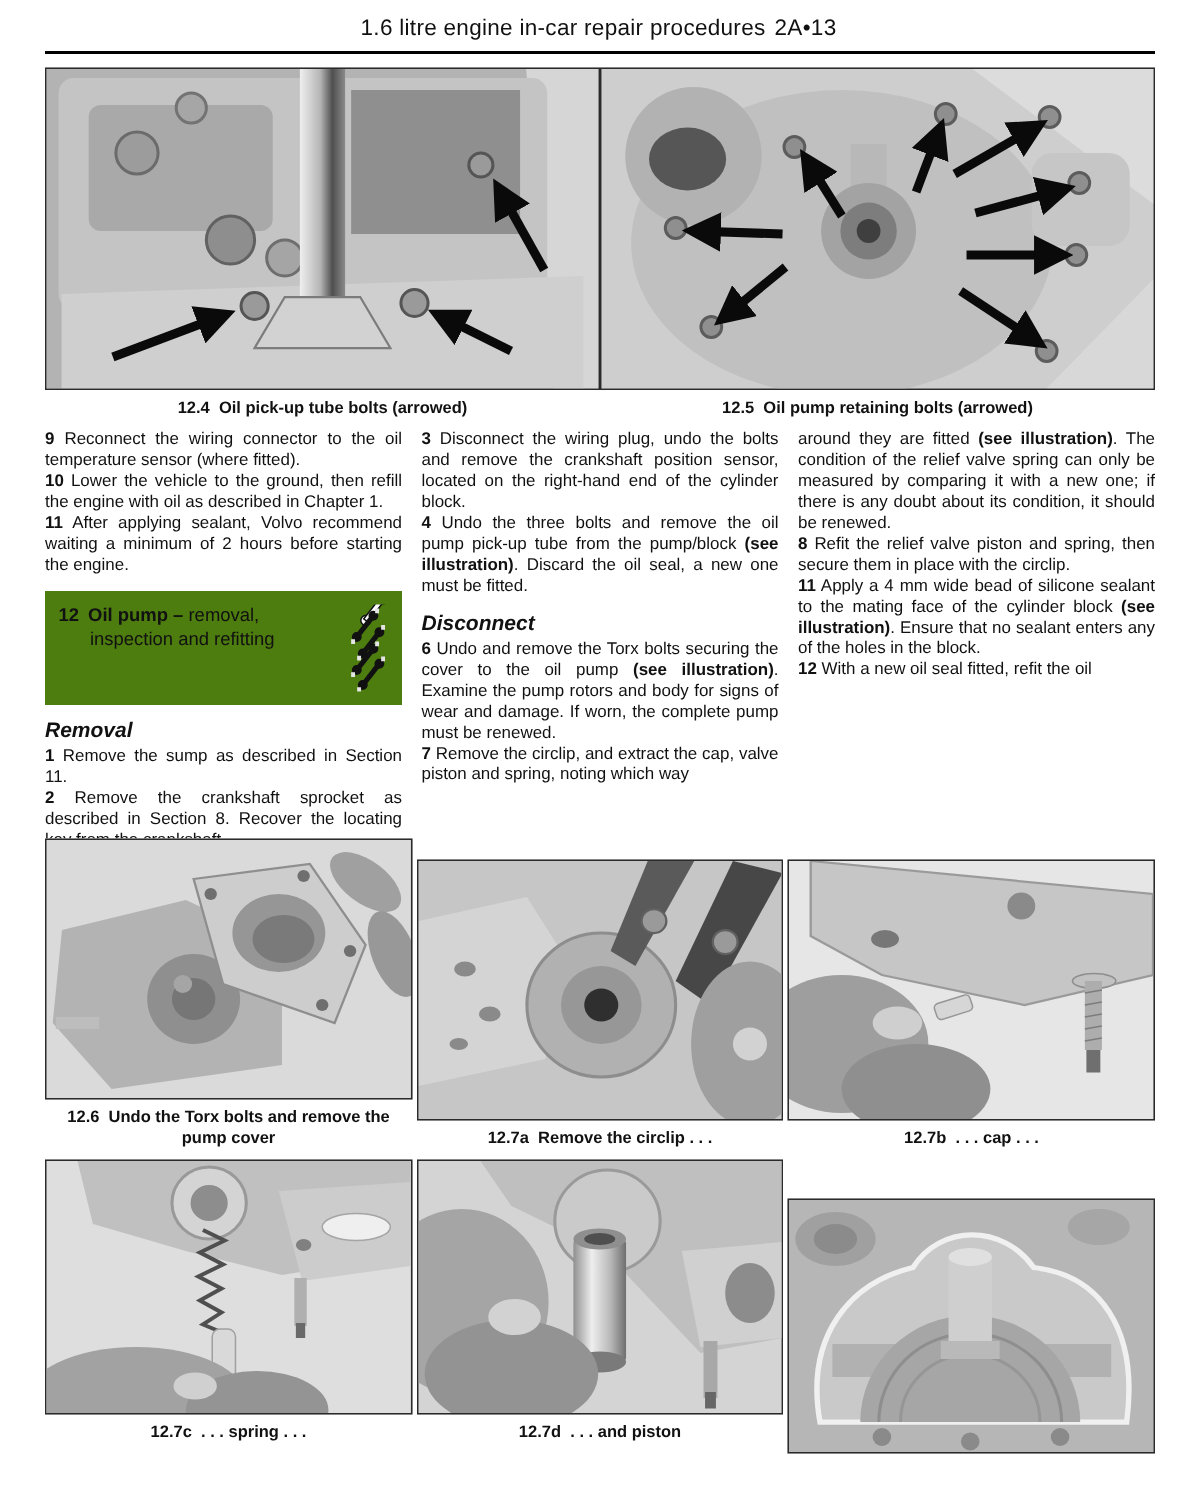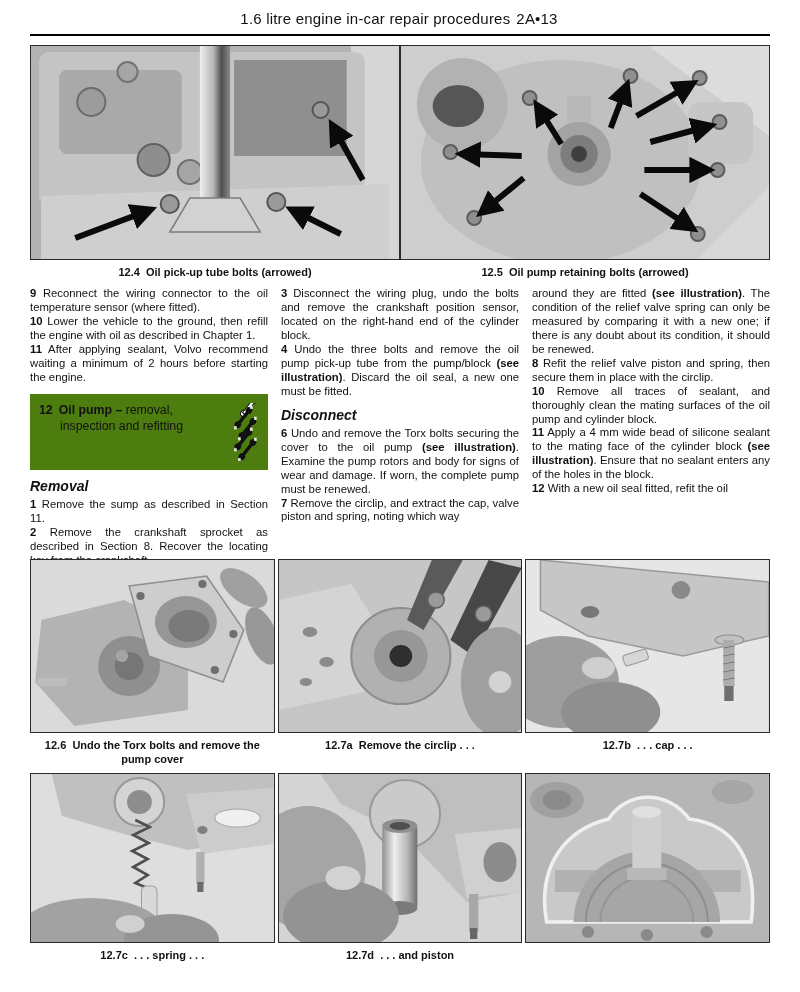--- a/index.html
+++ b/index.html
@@ -19,21 +19,21 @@
   .cols{display:flex;gap:13px;height:272px;overflow:hidden;margin-top:1px;justify-content:flex-end;}
   .col{flex:1;min-width:0;font-size:11.3px;line-height:1.235;text-align:justify;}
   .col p{margin:0;}
   h3{font-size:14px;font-style:italic;font-weight:bold;margin:8px 0 3px 0;text-align:left;}
   .secbox{background:#4d7c0f;margin:9px 0 2px 0;padding:9px 8px 9px 9px;display:flex;align-items:flex-start;}
   .secbox .stxt{flex:1;font-size:12.3px;line-height:1.3;text-align:left;}
   .secbox .snum{font-weight:bold;padding-right:6px;}
   .secbox .sbold{font-weight:bold;}
   .secbox .sline2{display:block;padding-left:21px;}
   .spanners{width:34px;height:58px;flex:0 0 34px;margin-left:4px;}
-  .prow3{display:flex;gap:3px;}
+  .prow3{display:flex;gap:3px;align-items:flex-end;}
 </style>
 </head>
 <body>
 
 <div class="page">
 
   <div class="hdr">
     <span>1.6 litre engine in-car repair procedures</span><span class="pgnum">2A•13</span>
   </div>
   <div class="rule"></div>
@@ -174,21 +174,20 @@
       <p><b>3</b>  Disconnect the wiring plug, undo the bolts and remove the crankshaft position sensor, located on the right-hand end of the cylinder block.</p>
       <p><b>4</b>  Undo the three bolts and remove the oil pump pick-up tube from the pump/block <b>(see illustration)</b>. Discard the oil seal, a new one must be fitted.</p>
       <h3>Disconnect</h3>
       <p><b>6</b>  Undo and remove the Torx bolts securing the cover to the oil pump <b>(see illustration)</b>. Examine the pump rotors and body for signs of wear and damage. If worn, the complete pump must be renewed.</p>
       <p><b>7</b>  Remove the circlip, and extract the cap, valve piston and spring, noting which way</p>
     </div>
 
     <div class="col">
       <p>around they are fitted <b>(see illustration)</b>. The condition of the relief valve spring can only be measured by comparing it with a new one; if there is any doubt about its condition, it should be renewed.</p>
       <p><b>8</b>  Refit the relief valve piston and spring, then secure them in place with the circlip.</p>
-      <p><b>10</b>  Remove all traces of sealant, and thoroughly clean the mating surfaces of the oil pump and cylinder block.</p>
       <p><b>11</b>  Apply a 4 mm wide bead of silicone sealant to the mating face of the cylinder block <b>(see illustration)</b>. Ensure that no sealant enters any of the holes in the block.</p>
       <p><b>12</b>  With a new oil seal fitted, refit the oil</p>
     </div>
   </div>
 
   <div class="prow3">
     <figure>
       <div class="ph ph-mid">
         <svg viewBox="0 0 235 172" preserveAspectRatio="none">
           <rect width="235" height="172" fill="#dadada"></rect>

